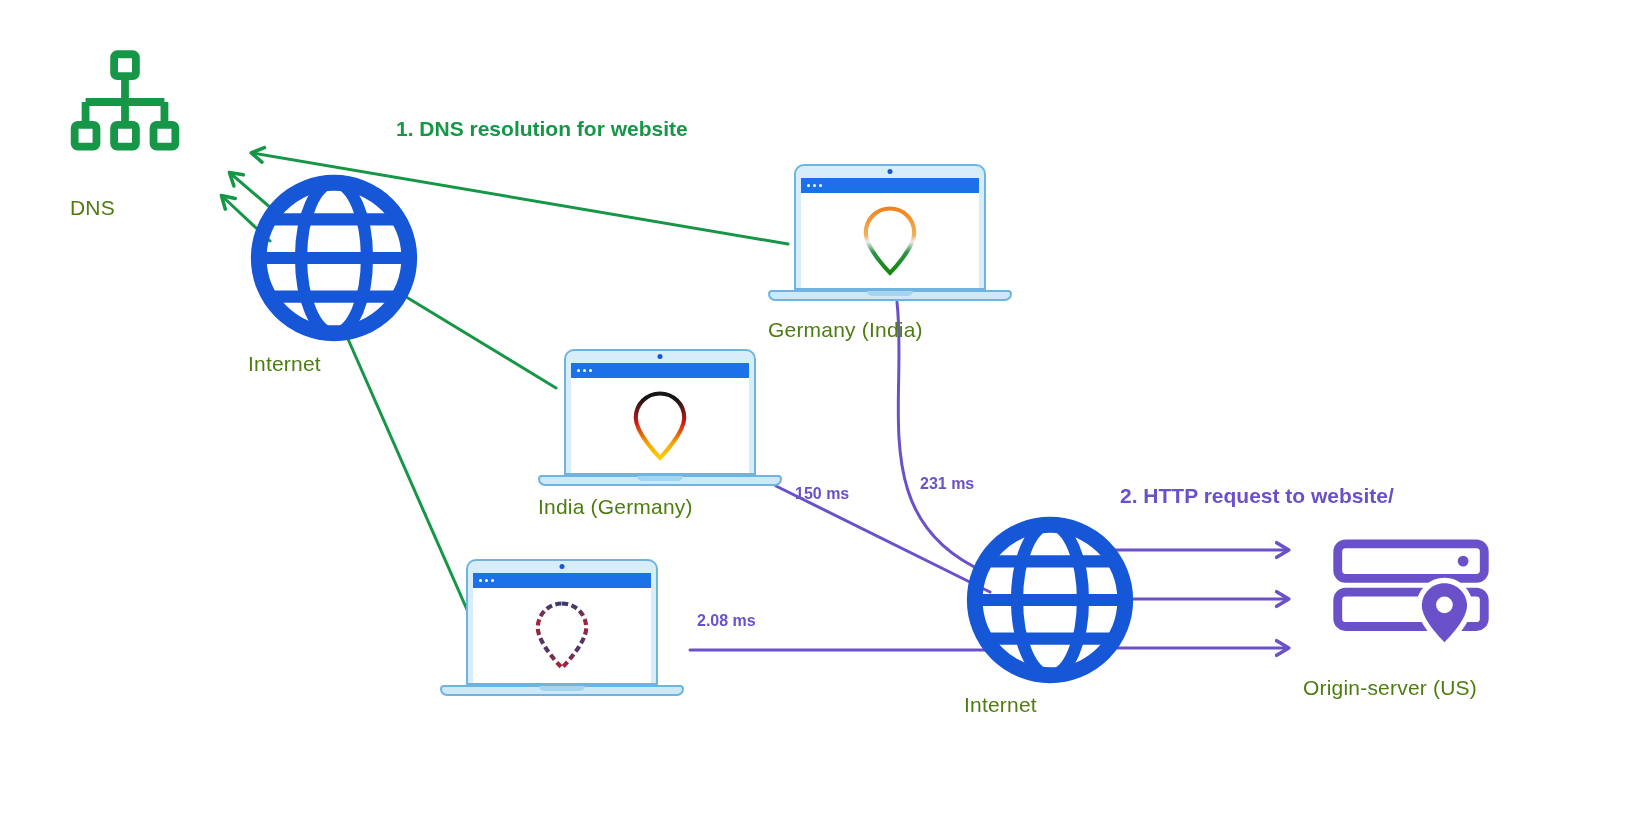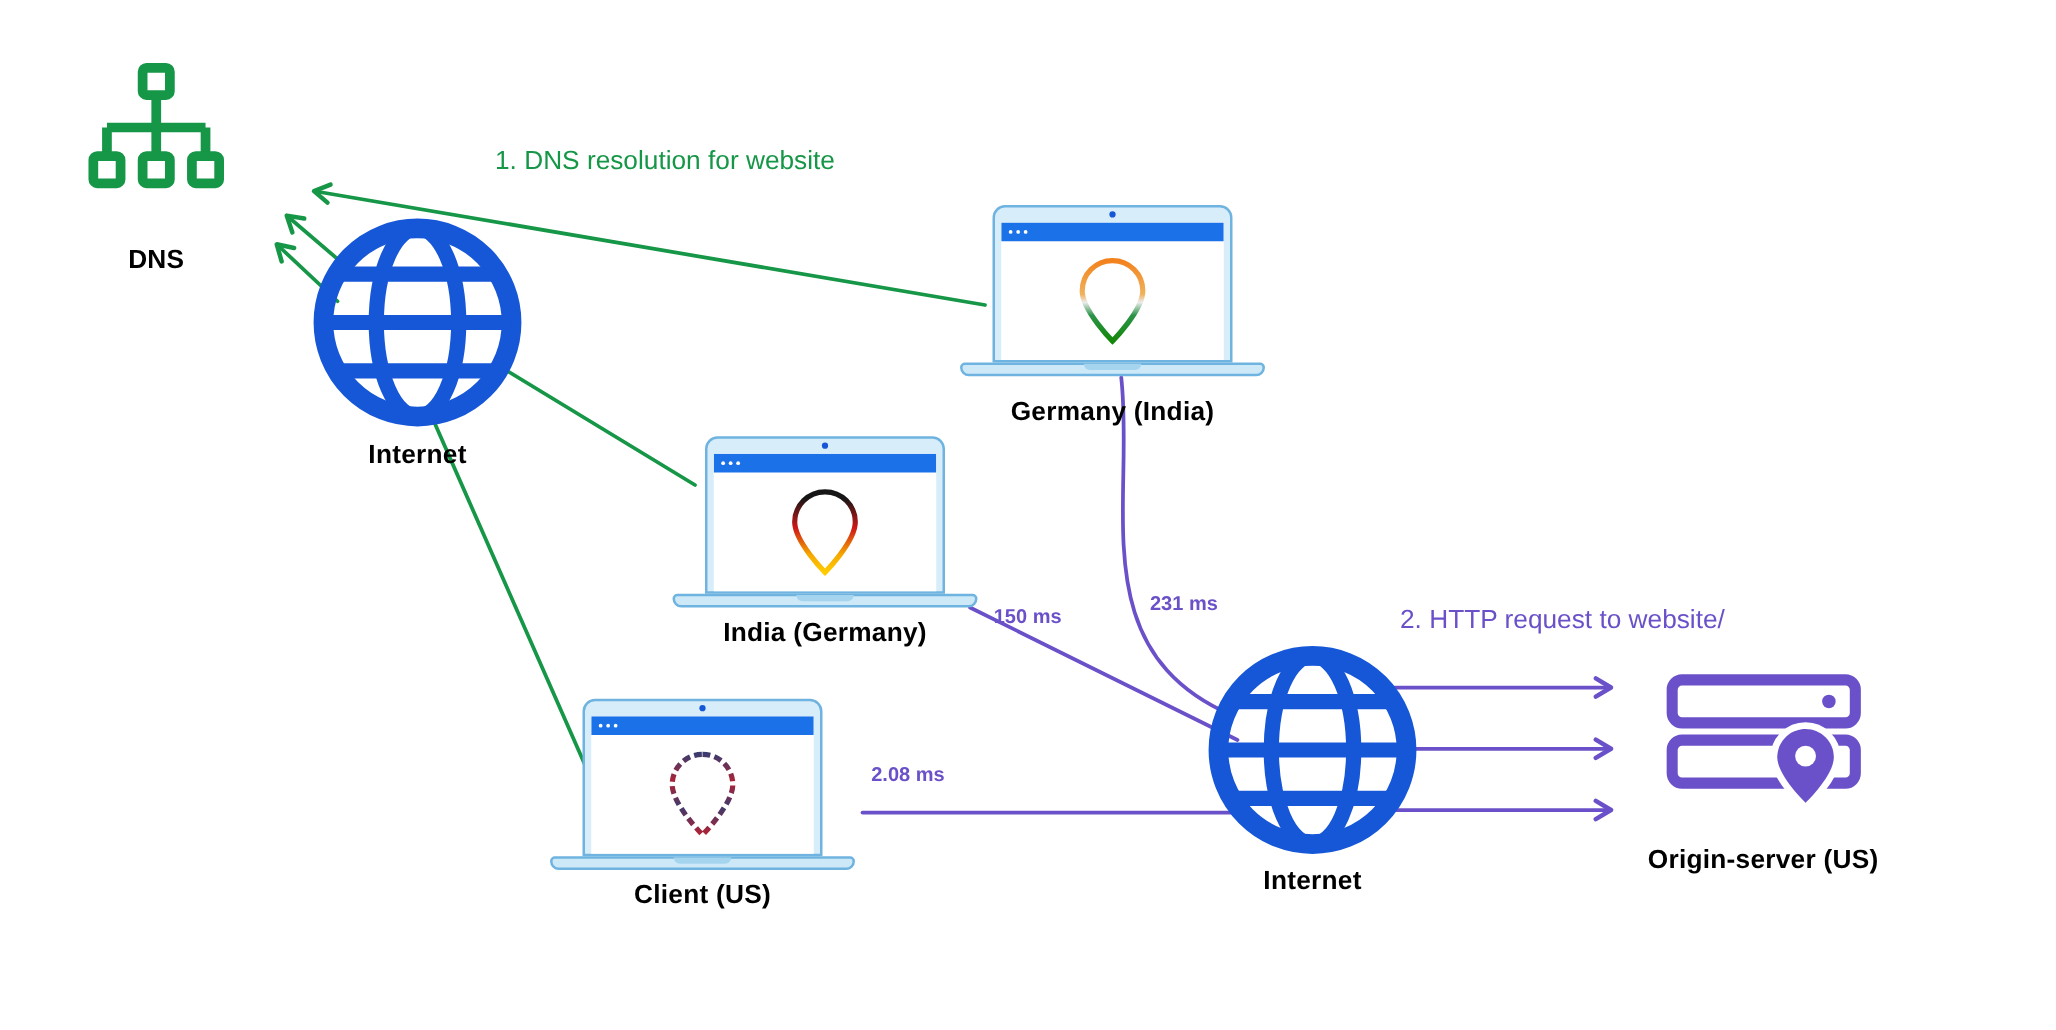--- a/index.html
+++ b/index.html
@@ -2,24 +2,24 @@
 <html><head>
 <meta charset="utf-8">
 <style>
   * { margin:0; padding:0; box-sizing:border-box; }
   html,body { background:#ffffff; }
   body { font-family:"Liberation Sans", sans-serif; color:#111; }
   .canvas { position:relative; width:1645px; height:824px; background:#ffffff; overflow:hidden; }
   .abs { position:absolute; }
 
   .node-label {
-    position:absolute; font-size:21px; font-weight:700; color:#000000;
-    text-align:center; white-space:nowrap; letter-spacing:.2px;
-  }
-  .flow-label { position:absolute; font-size:21px; font-weight:400; white-space:nowrap; }
+    position:absolute; font-size:21px; font-weight:400; color:#4d7c0f;
+    text-align:left; white-space:nowrap; letter-spacing:.2px;
+  }
+  .flow-label { position:absolute; font-size:21px; font-weight:700; white-space:nowrap; }
   .flow-green { color:#169647; }
   .flow-purple { color:#6b51c9;margin-top:31px; }
   .flow2 .line2 { margin-left:20px; }
   .flow2 div { line-height:23px; }
   .latency { position:absolute; font-size:16px; font-weight:600; color:#6b51c9; white-space:nowrap; }
 
   
   .laptop { position:absolute; width:244px; }
   .laptop .screen {
     position:relative; margin:0 auto; width:192px; height:126px;
@@ -193,21 +193,20 @@
             </defs>
             <path d="M20 2.5 C29.7 2.5 37.5 10.3 37.5 20 C37.5 31.5 20 49 20 49 C20 49 2.5 31.5 2.5 20 C2.5 10.3 10.3 2.5 20 2.5 Z" fill="none" stroke="url(#grad-us)" stroke-width="3" stroke-dasharray="4.5 2.5"></path>
           </svg>
         </div>
       </div>
     </div>
     <div class="base">
       <div class="notch"></div>
     </div>
   </div>
-  <div class="node-label" style="left:440px;top:704px;width:244px">Client (US)</div>
 
   <div class="latency" style="left:920px;top:475px">231 ms</div>
   <div class="latency" style="left:795px;top:485px">150 ms</div>
   <div class="latency" style="left:697px;top:612px">2.08 ms</div>
 
   <div class="flow-label flow-purple flow2" style="left:1120px;top:453px">
     <div class="line1">2. HTTP request to website/</div>
   </div>
 
   <div class="abs" style="left:964px;top:514px">

